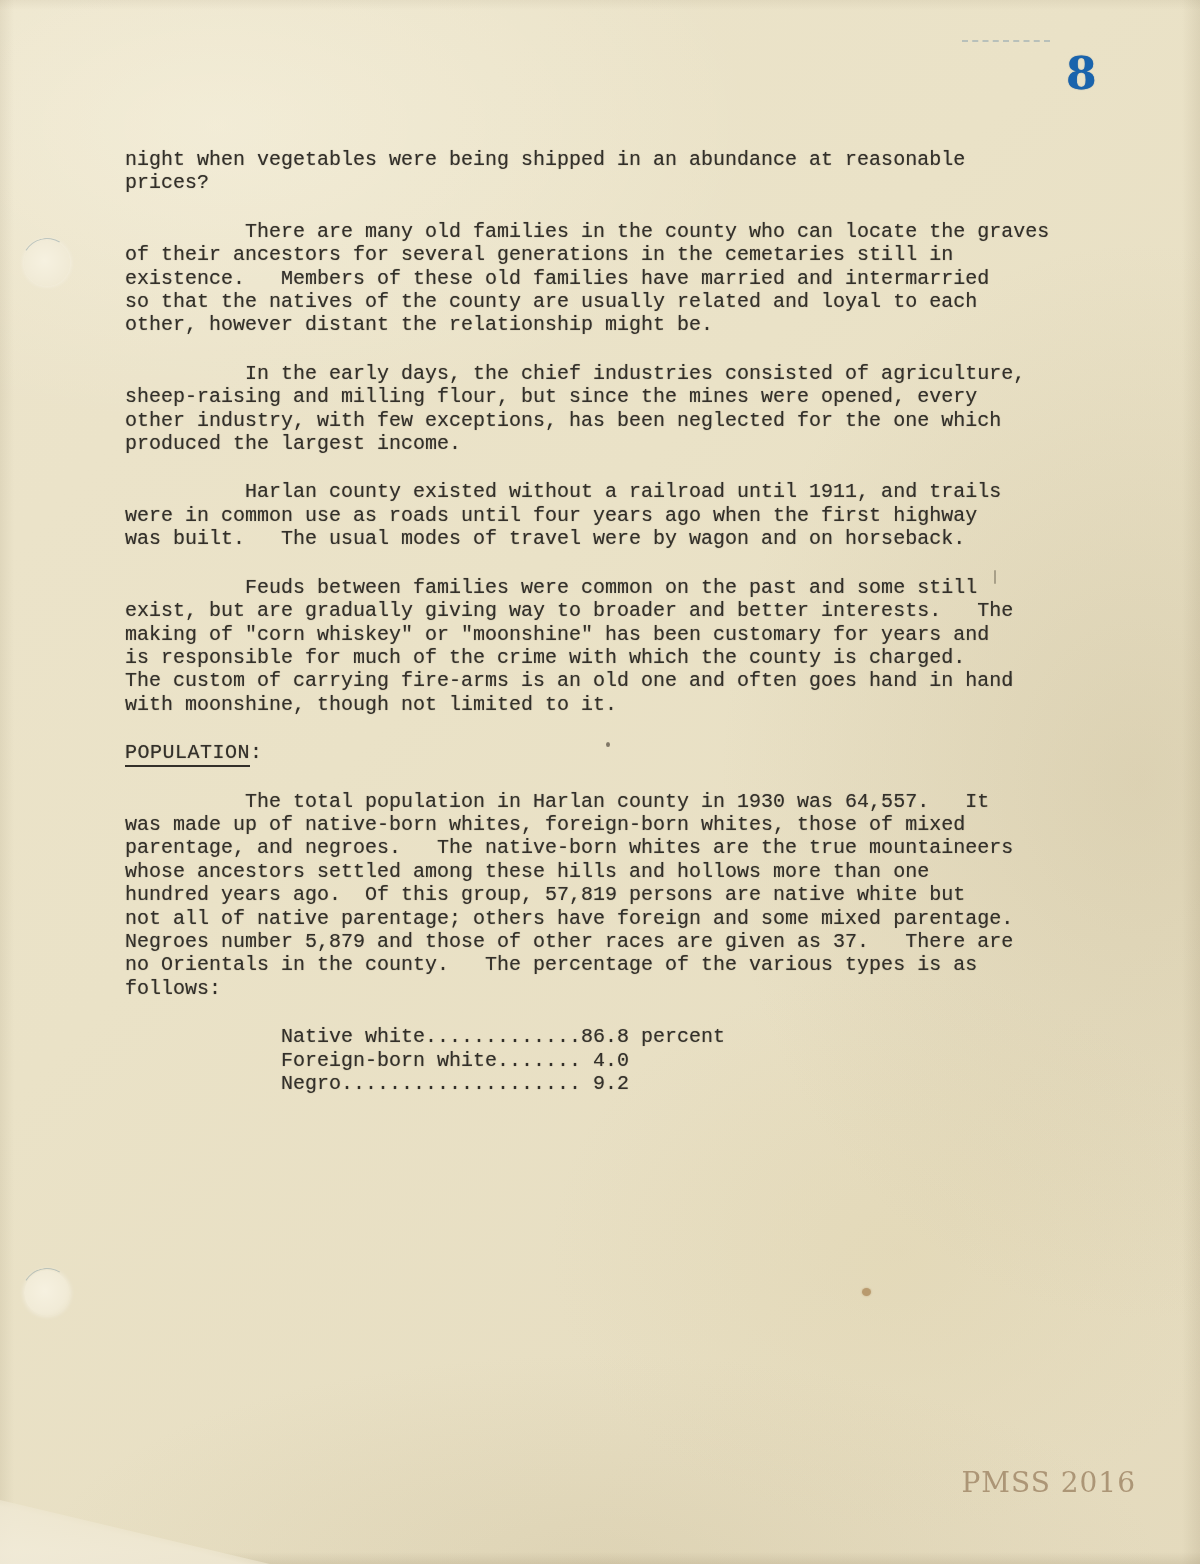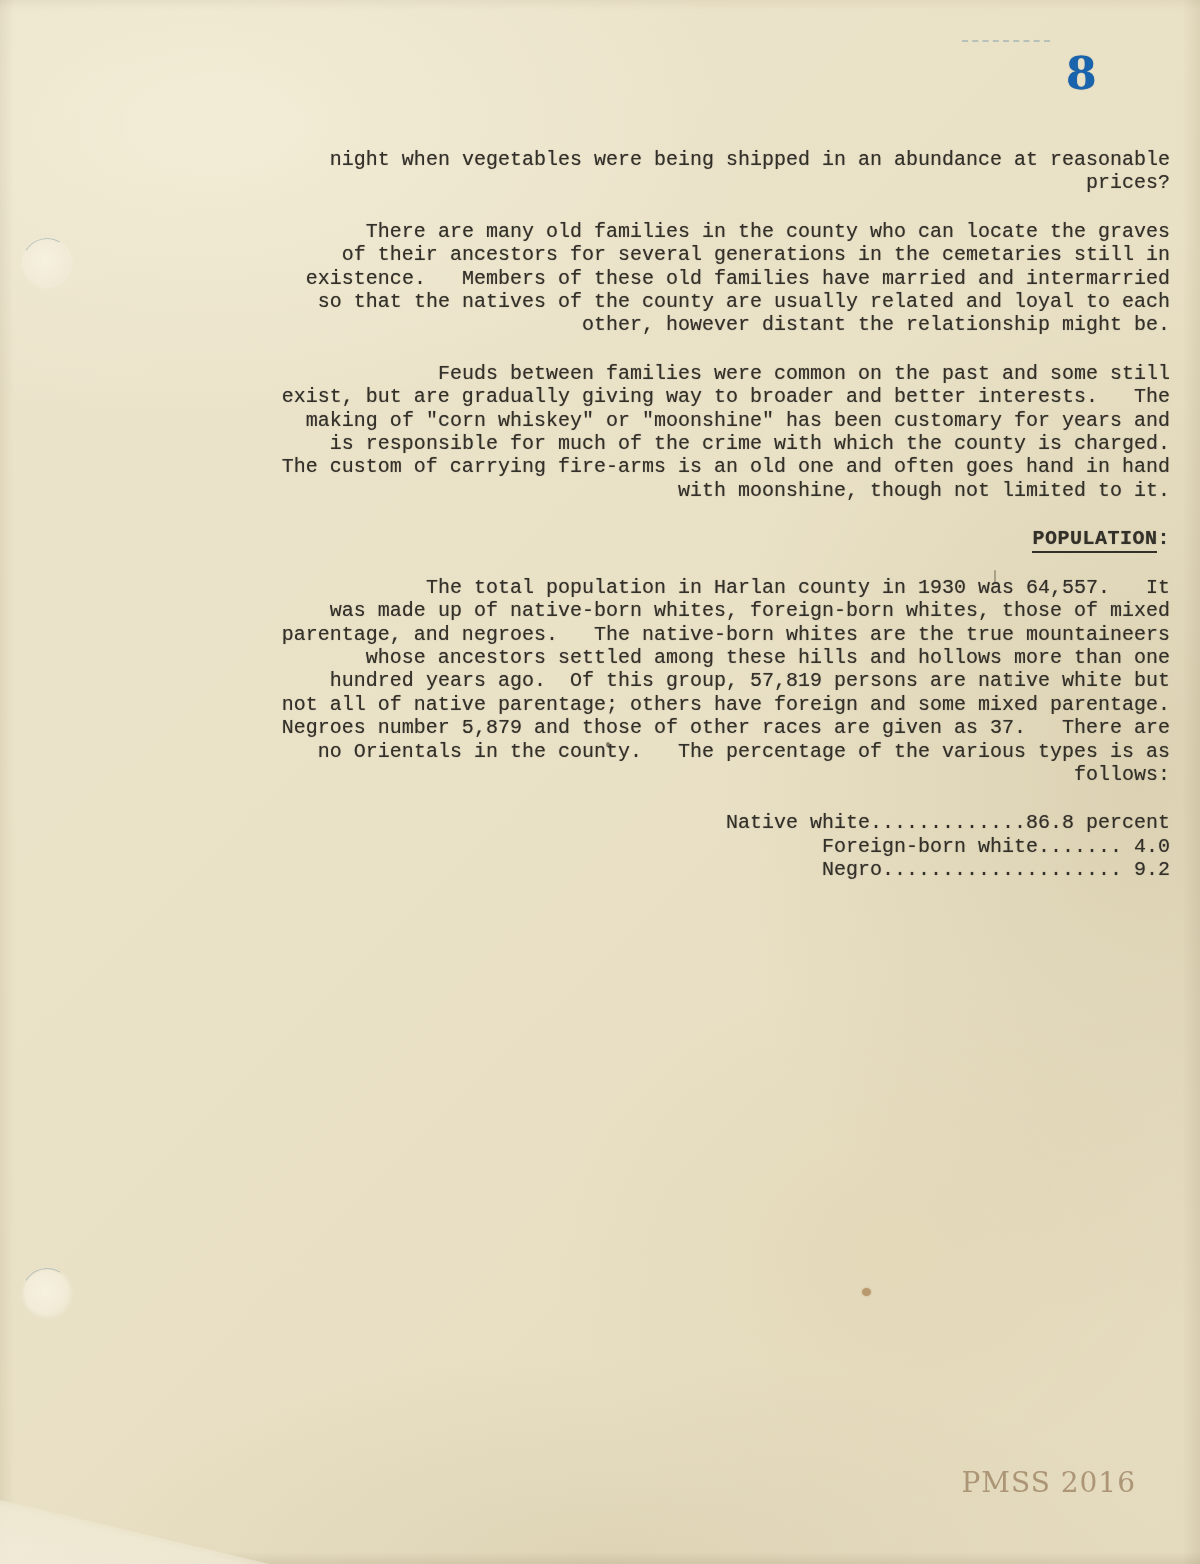--- a/index.html
+++ b/index.html
@@ -40,30 +40,28 @@
     top: 0; left: 0; right: 0;
     padding: 148px 30px 0 125px;
     color: #33302a;
     font-size: 20px;
     line-height: 23.4px;
   }
   .typed {
     white-space: pre;
     margin: 0 0 25px 0;
     text-shadow: 0 0 1px rgba(45,41,34,0.55);
-    text-align: right;
   }
   .typed.census-gap { margin-top: 8px; }
   .heading {
     white-space: pre;
     margin: 0 0 25px 0;
-    font-weight: bold;
+    font-weight: normal;
     text-shadow: 0 0 1px rgba(45,41,34,0.6);
     letter-spacing: 0.5px;
-    text-align: right;
   }
   .heading .u {
     border-bottom: 2px solid #33302a;
     padding-bottom: 1px;
   }
   .page-number {
     position: absolute;
     top: 48px; left: 1066px;
     font-family: "DejaVu Serif", serif;
     font-weight: bold;
@@ -127,20 +125,27 @@
 <div class="stain s4"></div>
 
 <div class="content">
   <div class="typed">night when vegetables were being shipped in an abundance at reasonable
 prices?</div>
   <div class="typed">          There are many old families in the county who can locate the graves
 of their ancestors for several generations in the cemetaries still in
 existence.   Members of these old families have married and intermarried
 so that the natives of the county are usually related and loyal to each
 other, however distant the relationship might be.</div>
+  <div class="typed">          In the early days, the chief industries consisted of agriculture,
+sheep-raising and milling flour, but since the mines were opened, every
+other industry, with few exceptions, has been neglected for the one which
+produced the largest income.</div>
+  <div class="typed">          Harlan county existed without a railroad until 1911, and trails
+were in common use as roads until four years ago when the first highway
+was built.   The usual modes of travel were by wagon and on horseback.</div>
   <div class="typed">          Feuds between families were common on the past and some still
 exist, but are gradually giving way to broader and better interests.   The
 making of "corn whiskey" or "moonshine" has been customary for years and
 is responsible for much of the crime with which the county is charged.
 The custom of carrying fire-arms is an old one and often goes hand in hand
 with moonshine, though not limited to it.</div>
 
   <div class="heading"><span class="u">POPULATION</span><span>:</span></div>
 
   <div class="typed">          The total population in Harlan county in 1930 was 64,557.   It

